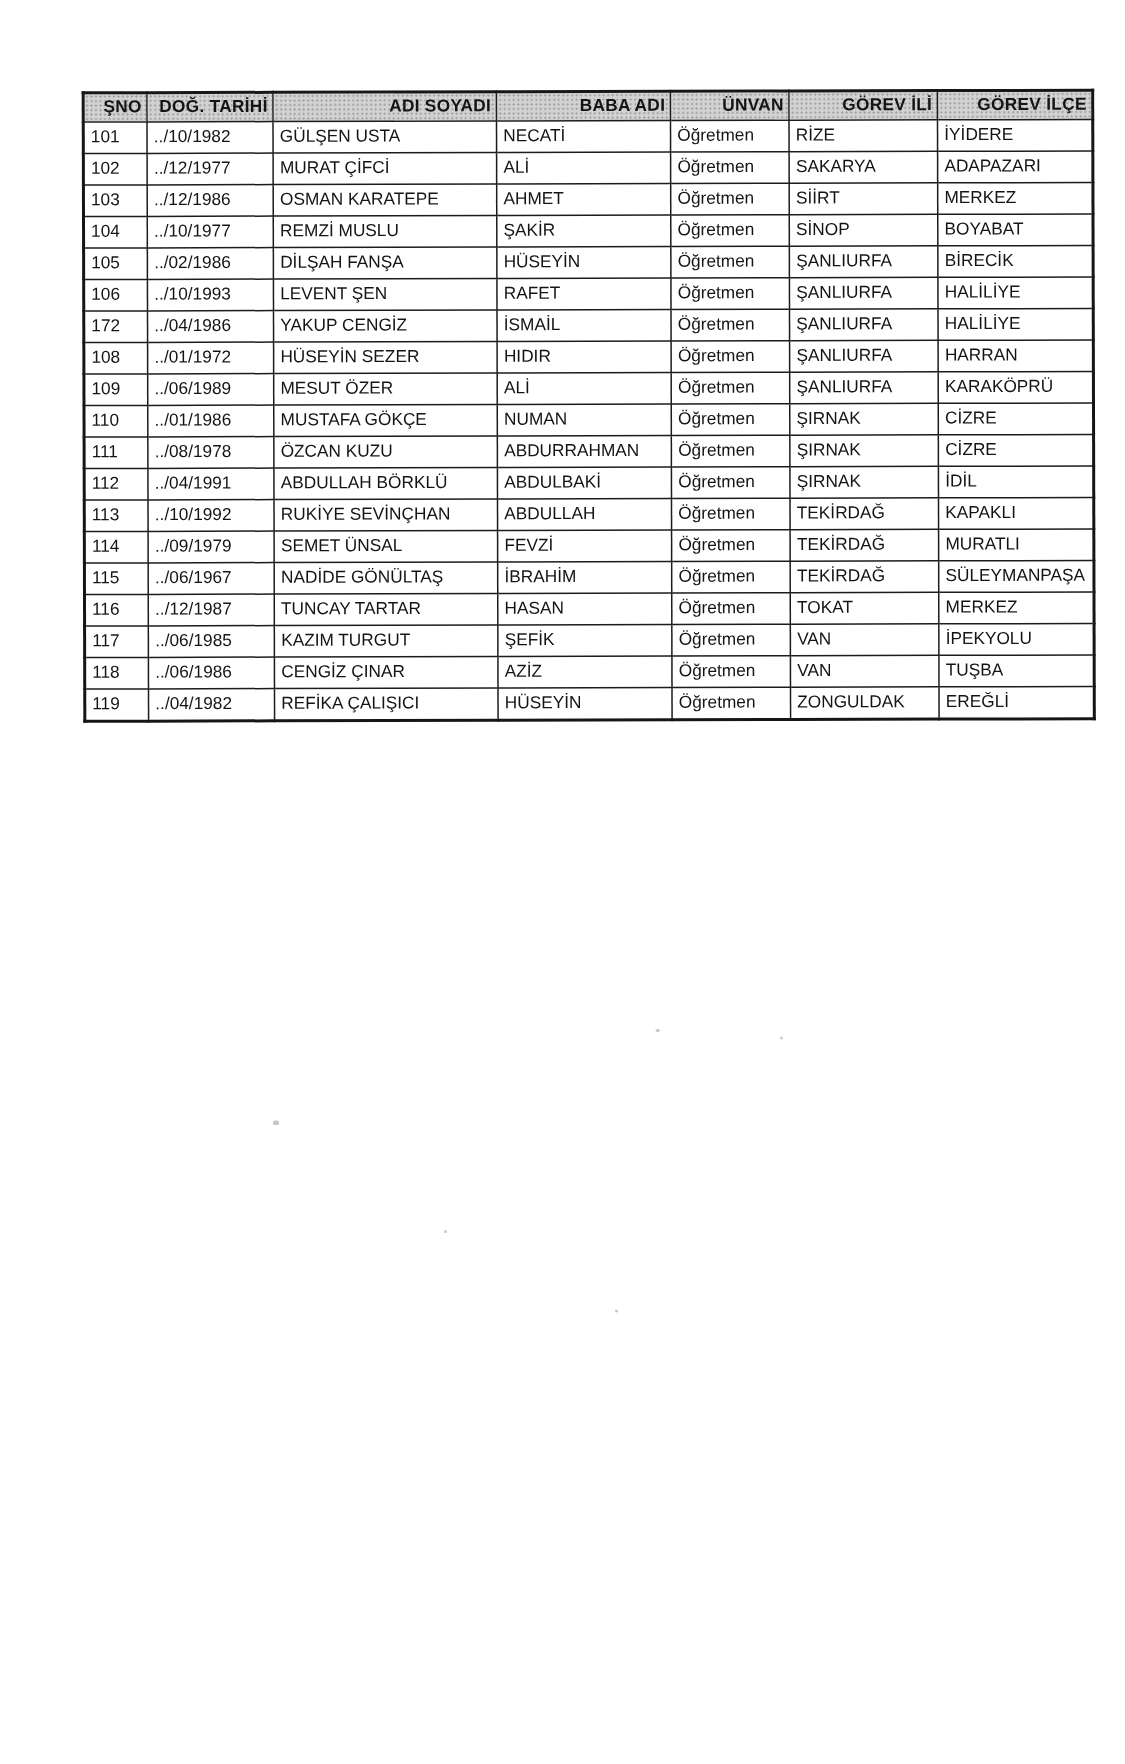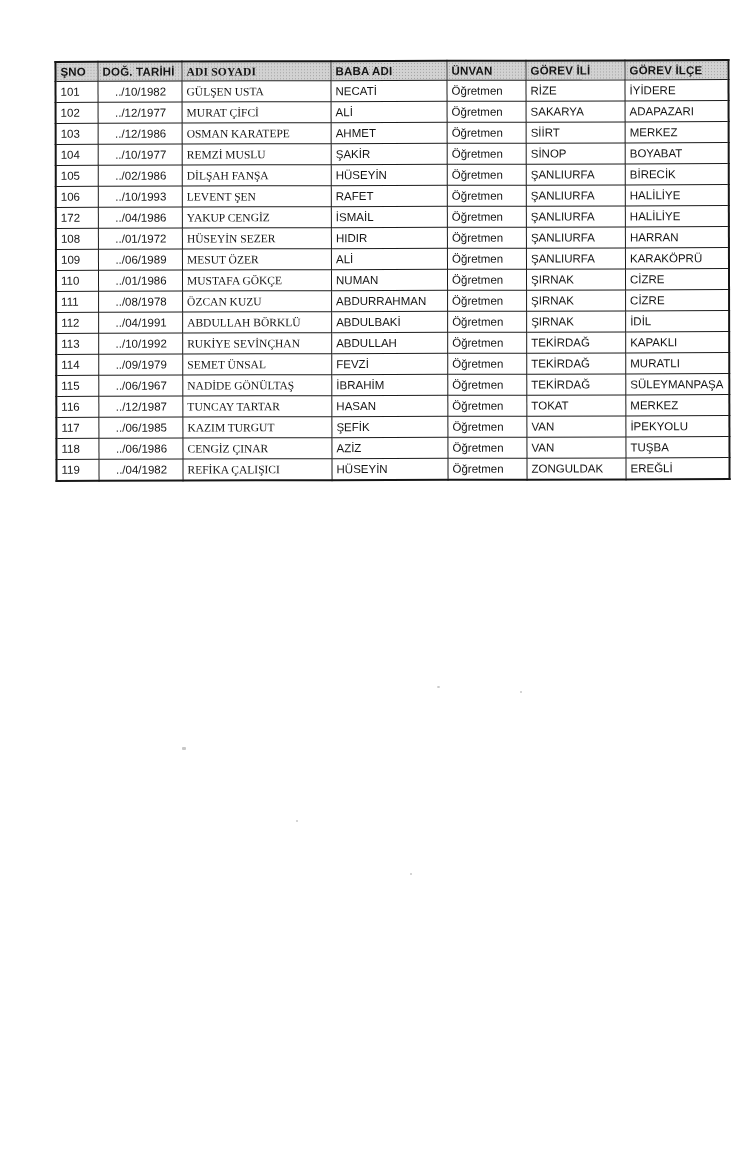--- a/index.html
+++ b/index.html
@@ -38,32 +38,32 @@
     white-space: nowrap;
     overflow: hidden;
     vertical-align: middle;
     line-height: 20px;
   }
   table.scan-table {
     border: 2px solid #161616;
   }
   table.scan-table th {
     font-weight: bold;
-    text-align: left;
+    text-align: right;
     height: 18px;
     line-height: 18px;
     background-color: #d2d2d2;
     background-image: radial-gradient(#a3a3a3 0.6px, rgba(0,0,0,0) 0.8px);
     background-size: 3px 3px;
     letter-spacing: 0.2px;
   }
   
   .col0 { width: 34px; text-align: left; }
-  .col1 { width: 76px; text-align: center; }
-  .col2 { width: 141px; font-family: Liberation Serif, serif; }
+  .col1 { width: 76px; }
+  .col2 { width: 141px; }
   .col3 { width: 108px; }
   .col4 { width: 71px; }
   .col5 { width: 91px; }
   .col6 { width: 95px; margin-left: 26px; }
   
   .speck {
     position: absolute;
     background: #9a9a9a;
     border-radius: 50%;
     opacity: 0.55;

